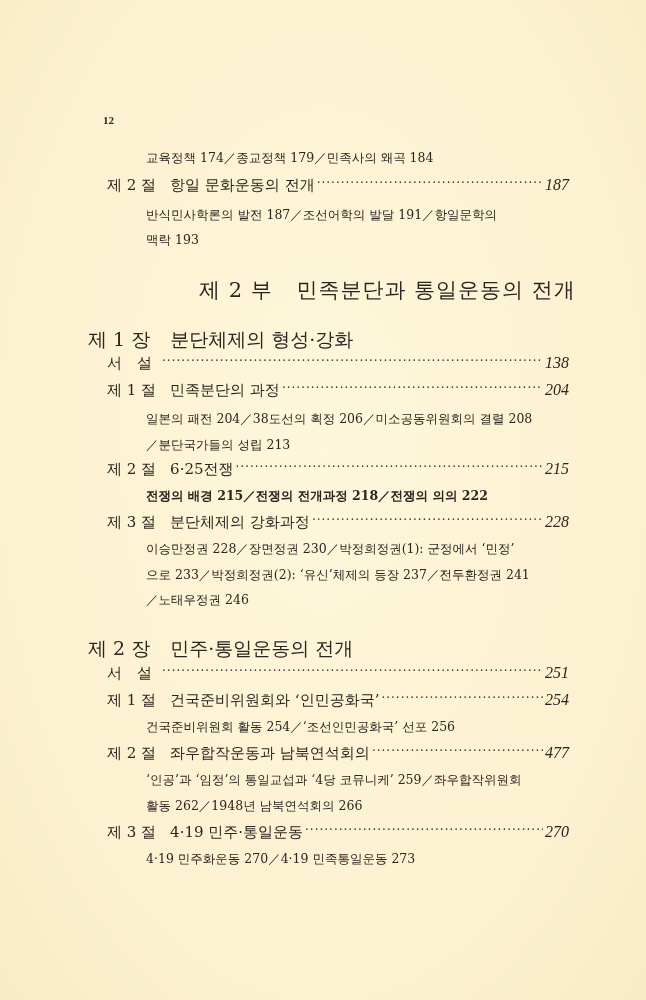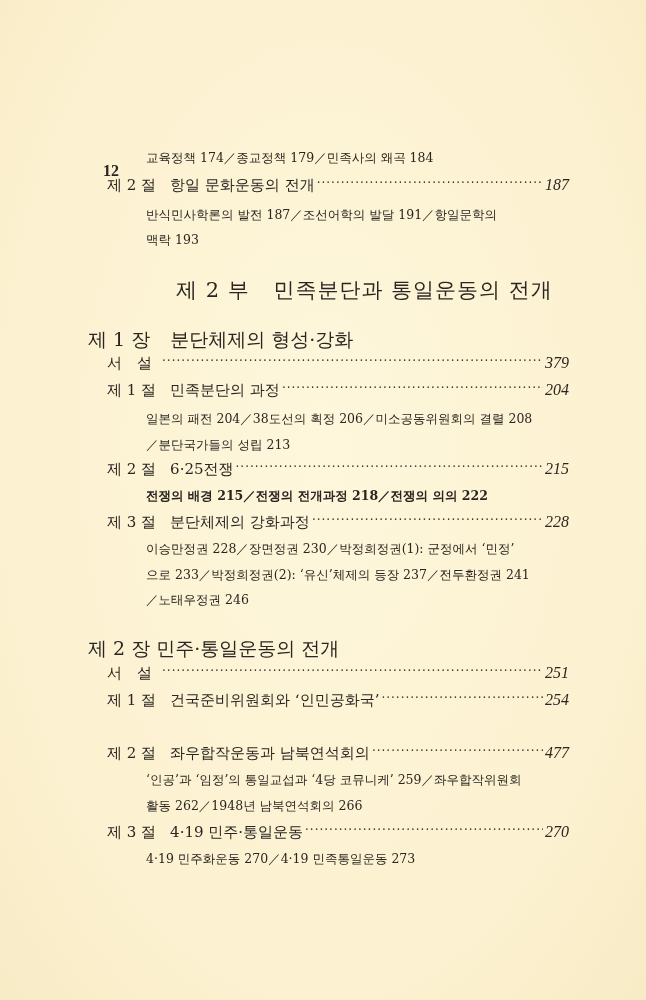--- a/index.html
+++ b/index.html
@@ -5,30 +5,30 @@
   html, body { margin:0; padding:0; }
   body {
     width:646px; height:1000px; overflow:hidden;
     background:#fdf4d6;
     font-family:"DejaVu Serif", "Liberation Serif", serif;
     color:#2a2520;
     position:relative;
   }
   .page { position:absolute; left:0; top:0; width:646px; height:1000px;
     background: radial-gradient(ellipse at 50% 45%, #fef7dc 0%, #fcf1d0 70%, #f8ebc6 100%); }
-  .pnum { position:absolute; left:103px; top:114px; font-size:16px; font-weight:bold; font-family:"Liberation Serif", serif;margin-top:48px; }
+  .pnum { position:absolute; left:103px; top:114px; font-size:11px; font-weight:bold; font-family:"Liberation Serif", serif; }
   .line { position:absolute; white-space:nowrap; }
   .sub { font-size:12.5px; letter-spacing:0px; }
   .sec { display:flex; align-items:flex-start; font-size:15px; }
   .sec .lbl { white-space:nowrap; }
   .sec .ttl { white-space:nowrap; margin-left:14px; }
   .sec .dots { flex:1; overflow:hidden; white-space:nowrap; letter-spacing:1px; margin:0 2px; color:#3a3530; font-size:12px; }
   .sec .dots::before { content:"·······································································································································"; }
   .sec .pg { font-family:"Liberation Serif", serif; font-style:italic; font-size:16px; }
-  .part { font-size:21px; letter-spacing:1px; }
+  .part { font-size:21px; letter-spacing:1px;margin-left:23px; }
   .chap { font-size:19px; }
 </style>
 </head>
 <body>
 
 <div class="page">
 
   <div class="pnum">12</div>
 
   <div class="line sub" style="left:146px; top:150px;">교육정책 174／종교정책 179／민족사의 왜곡 184</div>
@@ -48,21 +48,21 @@
   </div>
 
   <div class="line chap" style="left:88px; top:327px;">
     <span>제 1 장</span>
     <span style="margin-left:14px;">분단체제의 형성·강화</span>
   </div>
 
   <div class="line sec" style="left:107px; top:354px; width:462px;">
     <span class="lbl">서　설</span>
     <span class="dots" style="margin-left:10px;"></span>
-    <span class="pg">379</span>
+    <span class="pg">138</span>
   </div>
 
   <div class="line sec" style="left:107px; top:381px; width:462px;">
     <span class="lbl">제 1 절</span>
     <span class="ttl">민족분단의 과정</span>
     <span class="dots"></span>
     <span class="pg">204</span>
   </div>
   <div class="line sub" style="left:146px; top:411px;">일본의 패전 204／38도선의 획정 206／미소공동위원회의 결렬 208</div>
   <div class="line sub" style="left:146px; top:437px;">／분단국가들의 성립 213</div>
@@ -80,35 +80,36 @@
     <span class="ttl">분단체제의 강화과정</span>
     <span class="dots"></span>
     <span class="pg">228</span>
   </div>
   <div class="line sub" style="left:146px; top:541px;">이승만정권 228／장면정권 230／박정희정권(1): 군정에서 ‘민정’</div>
   <div class="line sub" style="left:146px; top:567px;">으로 233／박정희정권(2): ‘유신’체제의 등장 237／전두환정권 241</div>
   <div class="line sub" style="left:146px; top:592px;">／노태우정권 246</div>
 
   <div class="line chap" style="left:88px; top:636px;">
     <span>제 2 장</span>
-    <span style="">민주·통일운동의 전개</span>
+    <span style="margin-left:14px;">민주·통일운동의 전개</span>
   </div>
 
   <div class="line sec" style="left:107px; top:664px; width:462px;">
     <span class="lbl">서　설</span>
     <span class="dots" style="margin-left:10px;"></span>
     <span class="pg">251</span>
   </div>
 
   <div class="line sec" style="left:107px; top:691px; width:462px;">
     <span class="lbl">제 1 절</span>
     <span class="ttl">건국준비위원회와 ‘인민공화국’</span>
     <span class="dots"></span>
     <span class="pg">254</span>
   </div>
+  <div class="line sub" style="left:146px; top:719px;">건국준비위원회 활동 254／‘조선인민공화국’ 선포 256</div>
 
   <div class="line sec" style="left:107px; top:744px; width:462px;">
     <span class="lbl">제 2 절</span>
     <span class="ttl">좌우합작운동과 남북연석회의</span>
     <span class="dots"></span>
     <span class="pg">477</span>
   </div>
   <div class="line sub" style="left:146px; top:772px;">‘인공’과 ‘임정’의 통일교섭과 ‘4당 코뮤니케’ 259／좌우합작위원회</div>
   <div class="line sub" style="left:146px; top:798px;">활동 262／1948년 남북연석회의 266</div>
 

